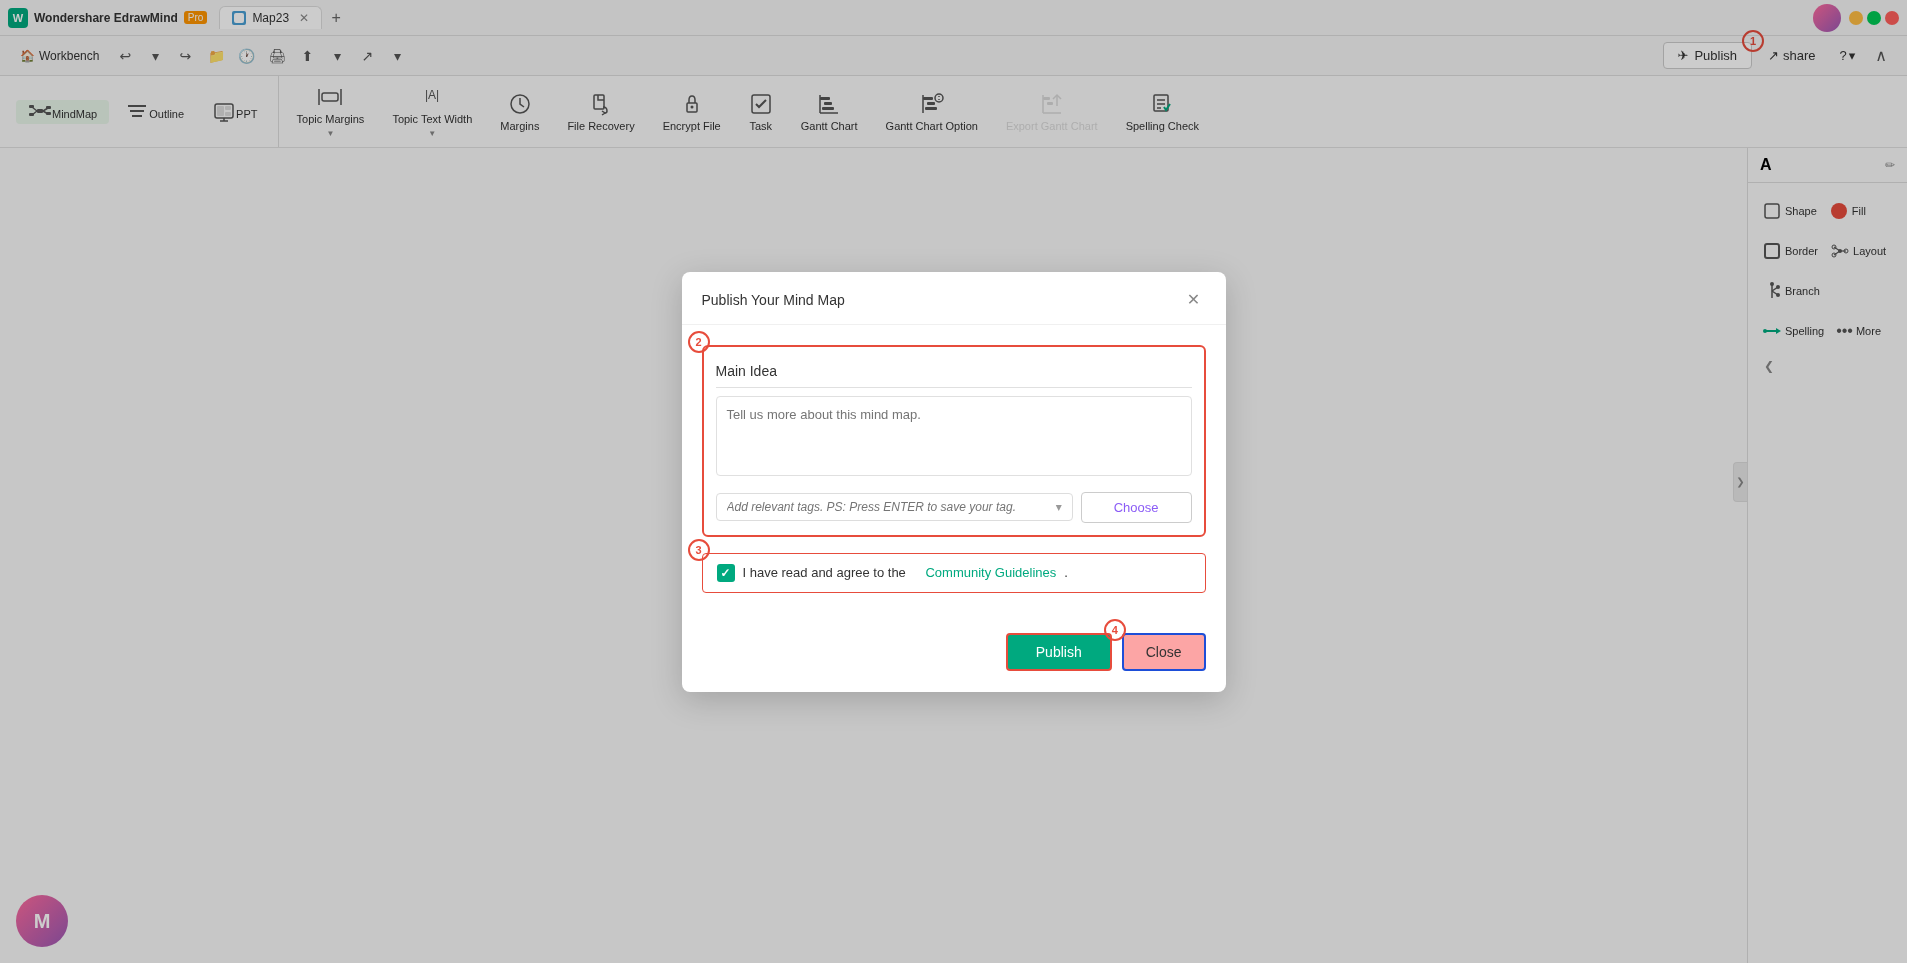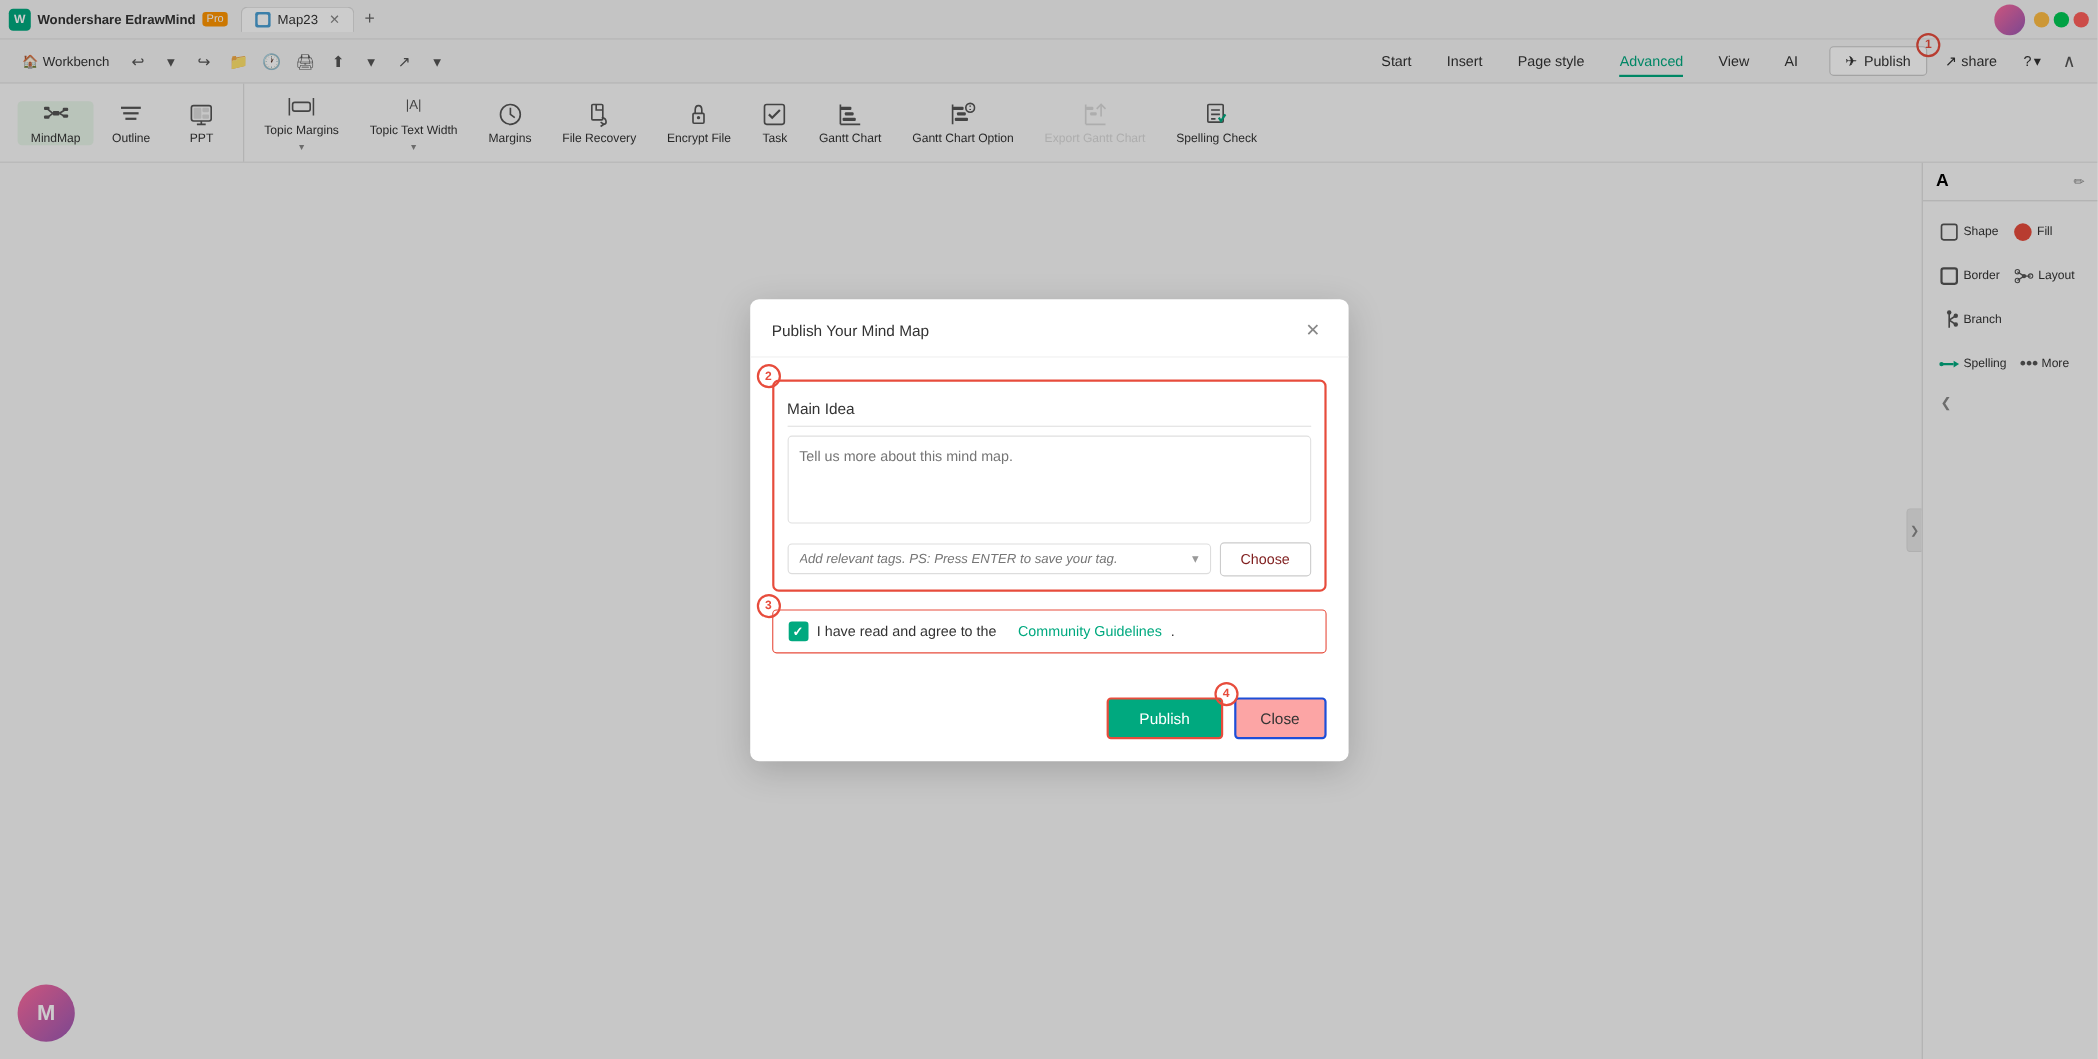--- a/index.html
+++ b/index.html
@@ -61,21 +61,21 @@
       position: absolute;
     }
 
     
     #toolbar {
       display: flex; align-items: center; height: 72px;
       background: #fafafa; border-bottom: 1px solid #e0e0e0;
       padding: 0 8px; gap: 0;
     }
     .view-group { display: flex; align-items: center; padding: 0 8px; border-right: 1px solid #ddd; height: 100%; gap: 4px; }
-    .view-item { display: flex; flex-direction: column; align-items: center; justify-content: center; padding: 0 12px; cursor: pointer; border-radius: 4px; min-width: 60px; }
+    .view-item { display: flex; align-items: center; justify-content: center; padding: 0 12px; cursor: pointer; border-radius: 4px; min-width: 60px; }
     .view-item.active { background: #e8f5e9; }
     .view-item svg { color: #555; }
     .view-item .label { font-size: 11px; color: #333; margin-top: 4px; }
     .tool-group { display: flex; align-items: center; padding: 0 12px; height: 100%; gap: 16px; }
     .tool-item { display: flex; flex-direction: column; align-items: center; justify-content: center; cursor: pointer; gap: 4px; padding: 4px 6px; border-radius: 4px; }
     .tool-item.disabled { opacity: 0.4; cursor: default; }
     .tool-item .label { font-size: 11px; color: #333; text-align: center; }
 
     
     #right-panel {
@@ -136,22 +136,22 @@
       display: flex; align-items: center; gap: 8px; margin-top: 12px;
     }
     .tags-input-wrap {
       flex: 1; display: flex; align-items: center;
       border: 1px solid #ddd; border-radius: 4px;
       padding: 6px 10px; gap: 4px;
     }
     .tags-input { border: none; outline: none; flex: 1; font-size: 12px; color: #999; font-family: inherit; background: transparent; font-style: italic; }
     .tags-dropdown { color: #999; font-size: 12px; cursor: pointer; }
     .choose-btn {
-      padding: 7px 18px; background: white; border: 1px solid #ccc;
-      border-radius: 4px; font-size: 13px; color: #7f1d1d; cursor: pointer;
+      padding: 7px 32px; background: white; border: 1px solid #ccc;
+      border-radius: 4px; font-size: 13px; color: #8b5cf6; cursor: pointer;
     }
 
     
     .checkbox-row {
       display: flex; align-items: center; gap: 8px;
       border: 1px solid #e74c3c; border-radius: 4px;
       padding: 10px 14px; margin-bottom: 20px;
       font-size: 13px; color: #333;
     }
     .checkbox-styled {
@@ -237,28 +237,20 @@
   <div class="toolbar-group">
     <div class="toolbar-btn">📁</div>
     <div class="toolbar-btn">🕐</div>
     <div class="toolbar-btn">🖨</div>
     <div class="toolbar-btn">⬆</div>
     <div class="toolbar-btn">▾</div>
     <div class="toolbar-btn">↗</div>
     <div class="toolbar-btn">▾</div>
   </div>
   <div class="menu-spacer"></div>
-  <nav class="nav-menu">
-    <div class="nav-item">Start</div>
-    <div class="nav-item">Insert</div>
-    <div class="nav-item">Page style</div>
-    <div class="nav-item active">Advanced</div>
-    <div class="nav-item">View</div>
-    <div class="nav-item">AI</div>
-  </nav>
   <div style="position:relative;">
     <button class="publish-btn">
       <span>✈</span>
       <span>Publish</span>
     </button>
     <div class="annotation-circle" style="top:-12px;right:-12px;">
       <span>1</span>
     </div>
   </div>
   <div class="share-btn">

